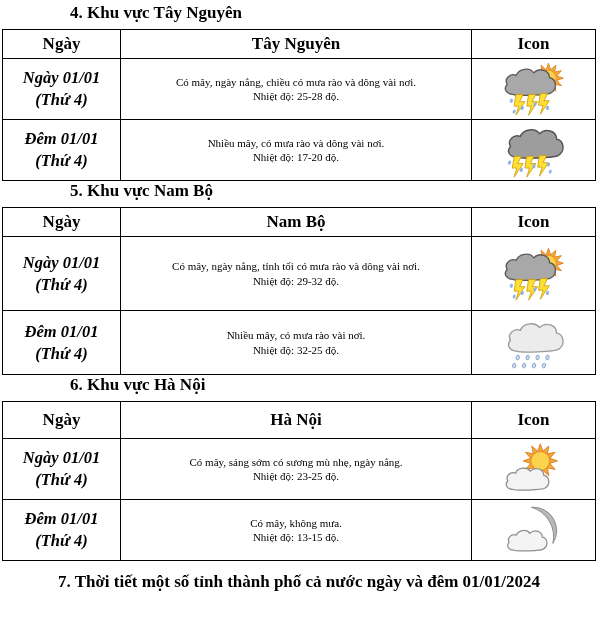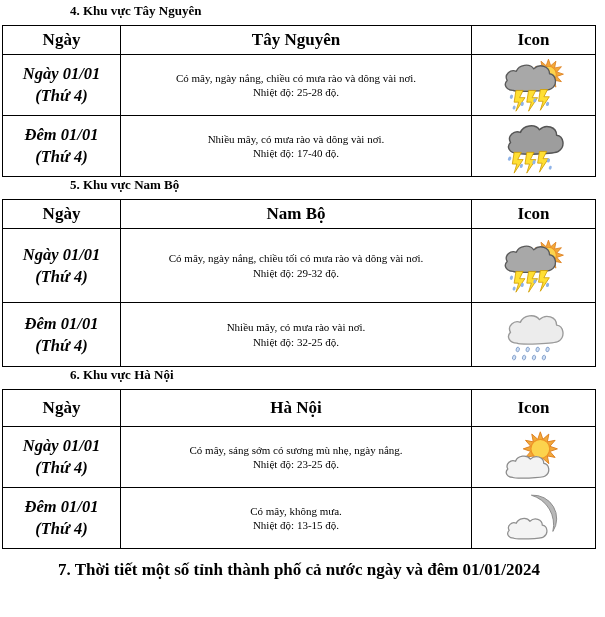--- a/index.html
+++ b/index.html
@@ -4,21 +4,21 @@
 <style>
   html,body{margin:0;padding:0;background:#ffffff;}
   body{
     width:605px;height:617px;
     font-family:"Liberation Serif", serif;
     color:#000;
     overflow:hidden;
   }
   .page{padding:3px 9px 0 2px;}
   .section-heading{
-    font-size:13px;font-weight:bold;
+    font-size:17px;font-weight:bold;
     margin:0 0 6px 68px;
     white-space:nowrap;
   }
   .sec-gap-1{margin-top:0;}
   .sec-gap-2{}
   table.weather{
     border-collapse:collapse;
     width:100%;
     table-layout:fixed;
   }
@@ -167,21 +167,21 @@
             </svg>
         </td>
       </tr>
       <tr class="row-fc row-night">
         <td class="date-cell">
           <div>Đêm 01/01</div>
           <div>(Thứ 4)</div>
         </td>
         <td class="forecast-cell">
           <div>Nhiều mây, có mưa rào và dông vài nơi.</div>
-          <div>Nhiệt độ: 17-40 độ.</div>
+          <div>Nhiệt độ: 17-20 độ.</div>
         </td>
         <td class="icon-cell">
           <svg class="wicon">
               <use href="#icon-storm" xlink:href="#icon-storm"></use>
             </svg>
         </td>
       </tr>
     </tbody>
   </table>
 
@@ -199,21 +199,21 @@
         <th>Icon</th>
       </tr>
     </thead>
     <tbody>
       <tr class="row-day">
         <td class="date-cell">
           <div>Ngày 01/01</div>
           <div>(Thứ 4)</div>
         </td>
         <td class="forecast-cell">
-          <div>Có mây, ngày nắng, chiều tối có mưa rào và dông vài nơi.</div>
+          <div>Có mây, ngày nắng, tỉnh tối có mưa rào và dông vài nơi.</div>
           <div>Nhiệt độ: 29-32 độ.</div>
         </td>
         <td class="icon-cell">
           <svg class="wicon">
               <use href="#icon-storm-sun" xlink:href="#icon-storm-sun"></use>
             </svg>
         </td>
       </tr>
       <tr class="row-night">
         <td class="date-cell">

